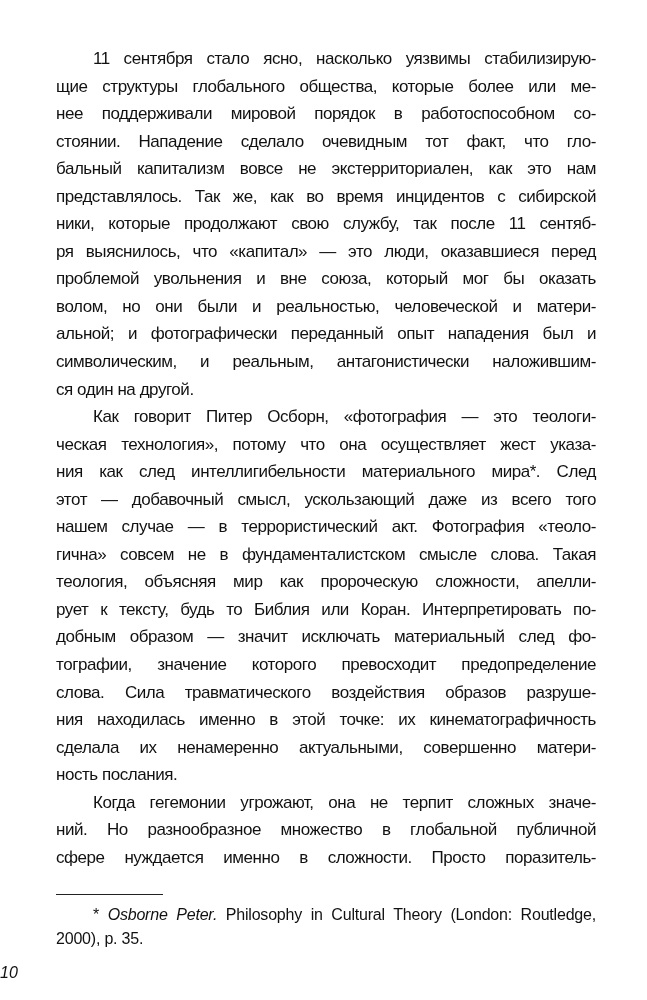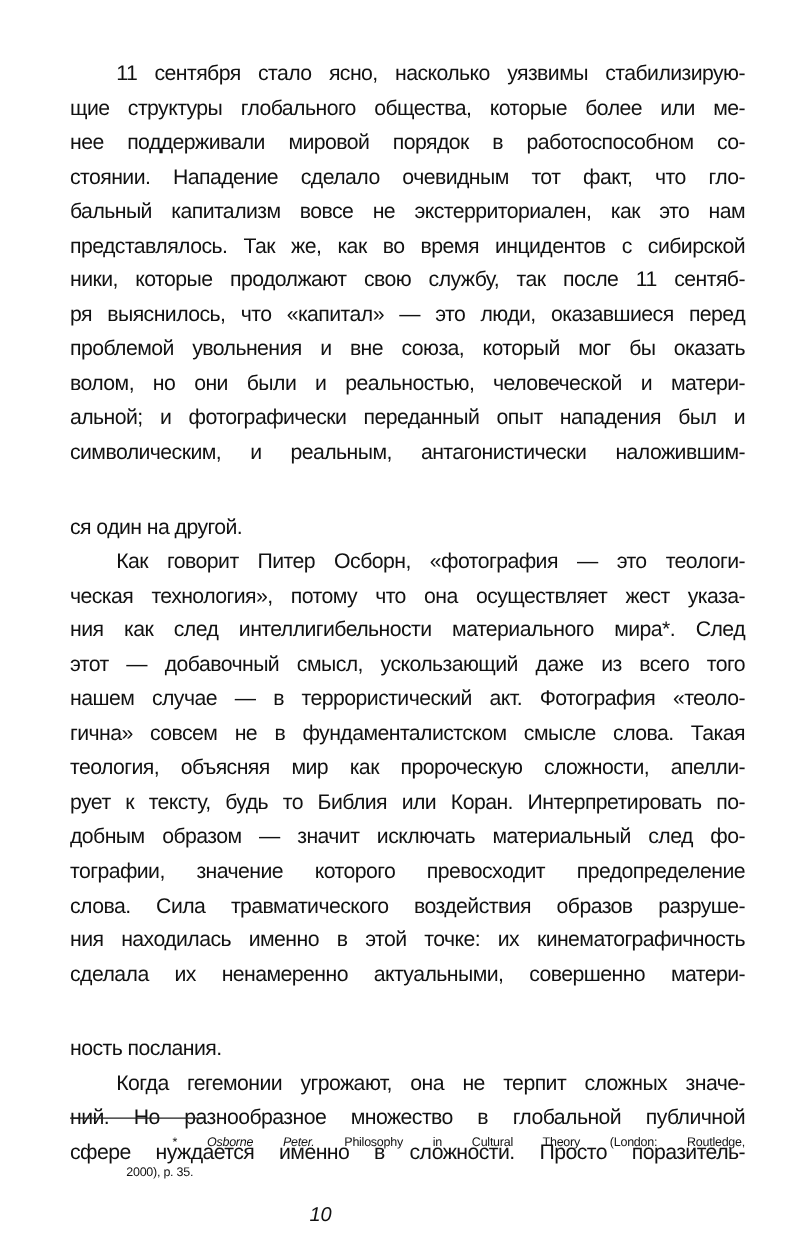--- a/index.html
+++ b/index.html
@@ -9,40 +9,39 @@
     font-family: "Liberation Sans", sans-serif;
     color: #111111;
   }
   .line {
     display: block; height: 27.55px; line-height: 27.55px;
     font-size: 17px; white-space: nowrap;
     text-align: justify; text-align-last: justify;
     letter-spacing: -0.45px;
   }
   .line.indent { padding-left: 37px; }
-  .line.last { text-align-last: left; margin-top: 32px; }
+  .line.last { text-align-last: left; }
   .rule {
     position: absolute; left: 56px; top: 894px; width: 107px; height: 1px;
     background: #222;
   }
   .footnote {
     position: absolute; left: 56px; top: 903px; width: 540px;
     font-family: "Liberation Sans", sans-serif; color: #111;
   }
   .fline {
-    display: block; height: 24px; line-height: 24px; font-size: 10px;
+    display: block; height: 24px; line-height: 24px; font-size: 16px;
     white-space: nowrap; text-align: justify; text-align-last: justify;
     letter-spacing: -0.2px;
-    margin-left: 45px;
   }
   .fline.indent { padding-left: 37px; }
   .fline.last { text-align-last: left; }
   .fline i { font-style: italic; }
   .pagenum {
-    position: absolute; left: 0; width: 513px; top: 964px; text-align: center;
+    position: absolute; left: 0; width: 513px; top: 964px; 
     font-family: "Liberation Sans", sans-serif; font-style: italic;
     font-size: 16px; color: #111;
   }
 </style>
 </head>
 <body>
 
 <div class="page">
   <span class="line indent">11 сентября стало ясно, насколько уязвимы стабилизирую-</span>
   <span class="line">щие структуры глобального общества, которые более или ме-</span>

